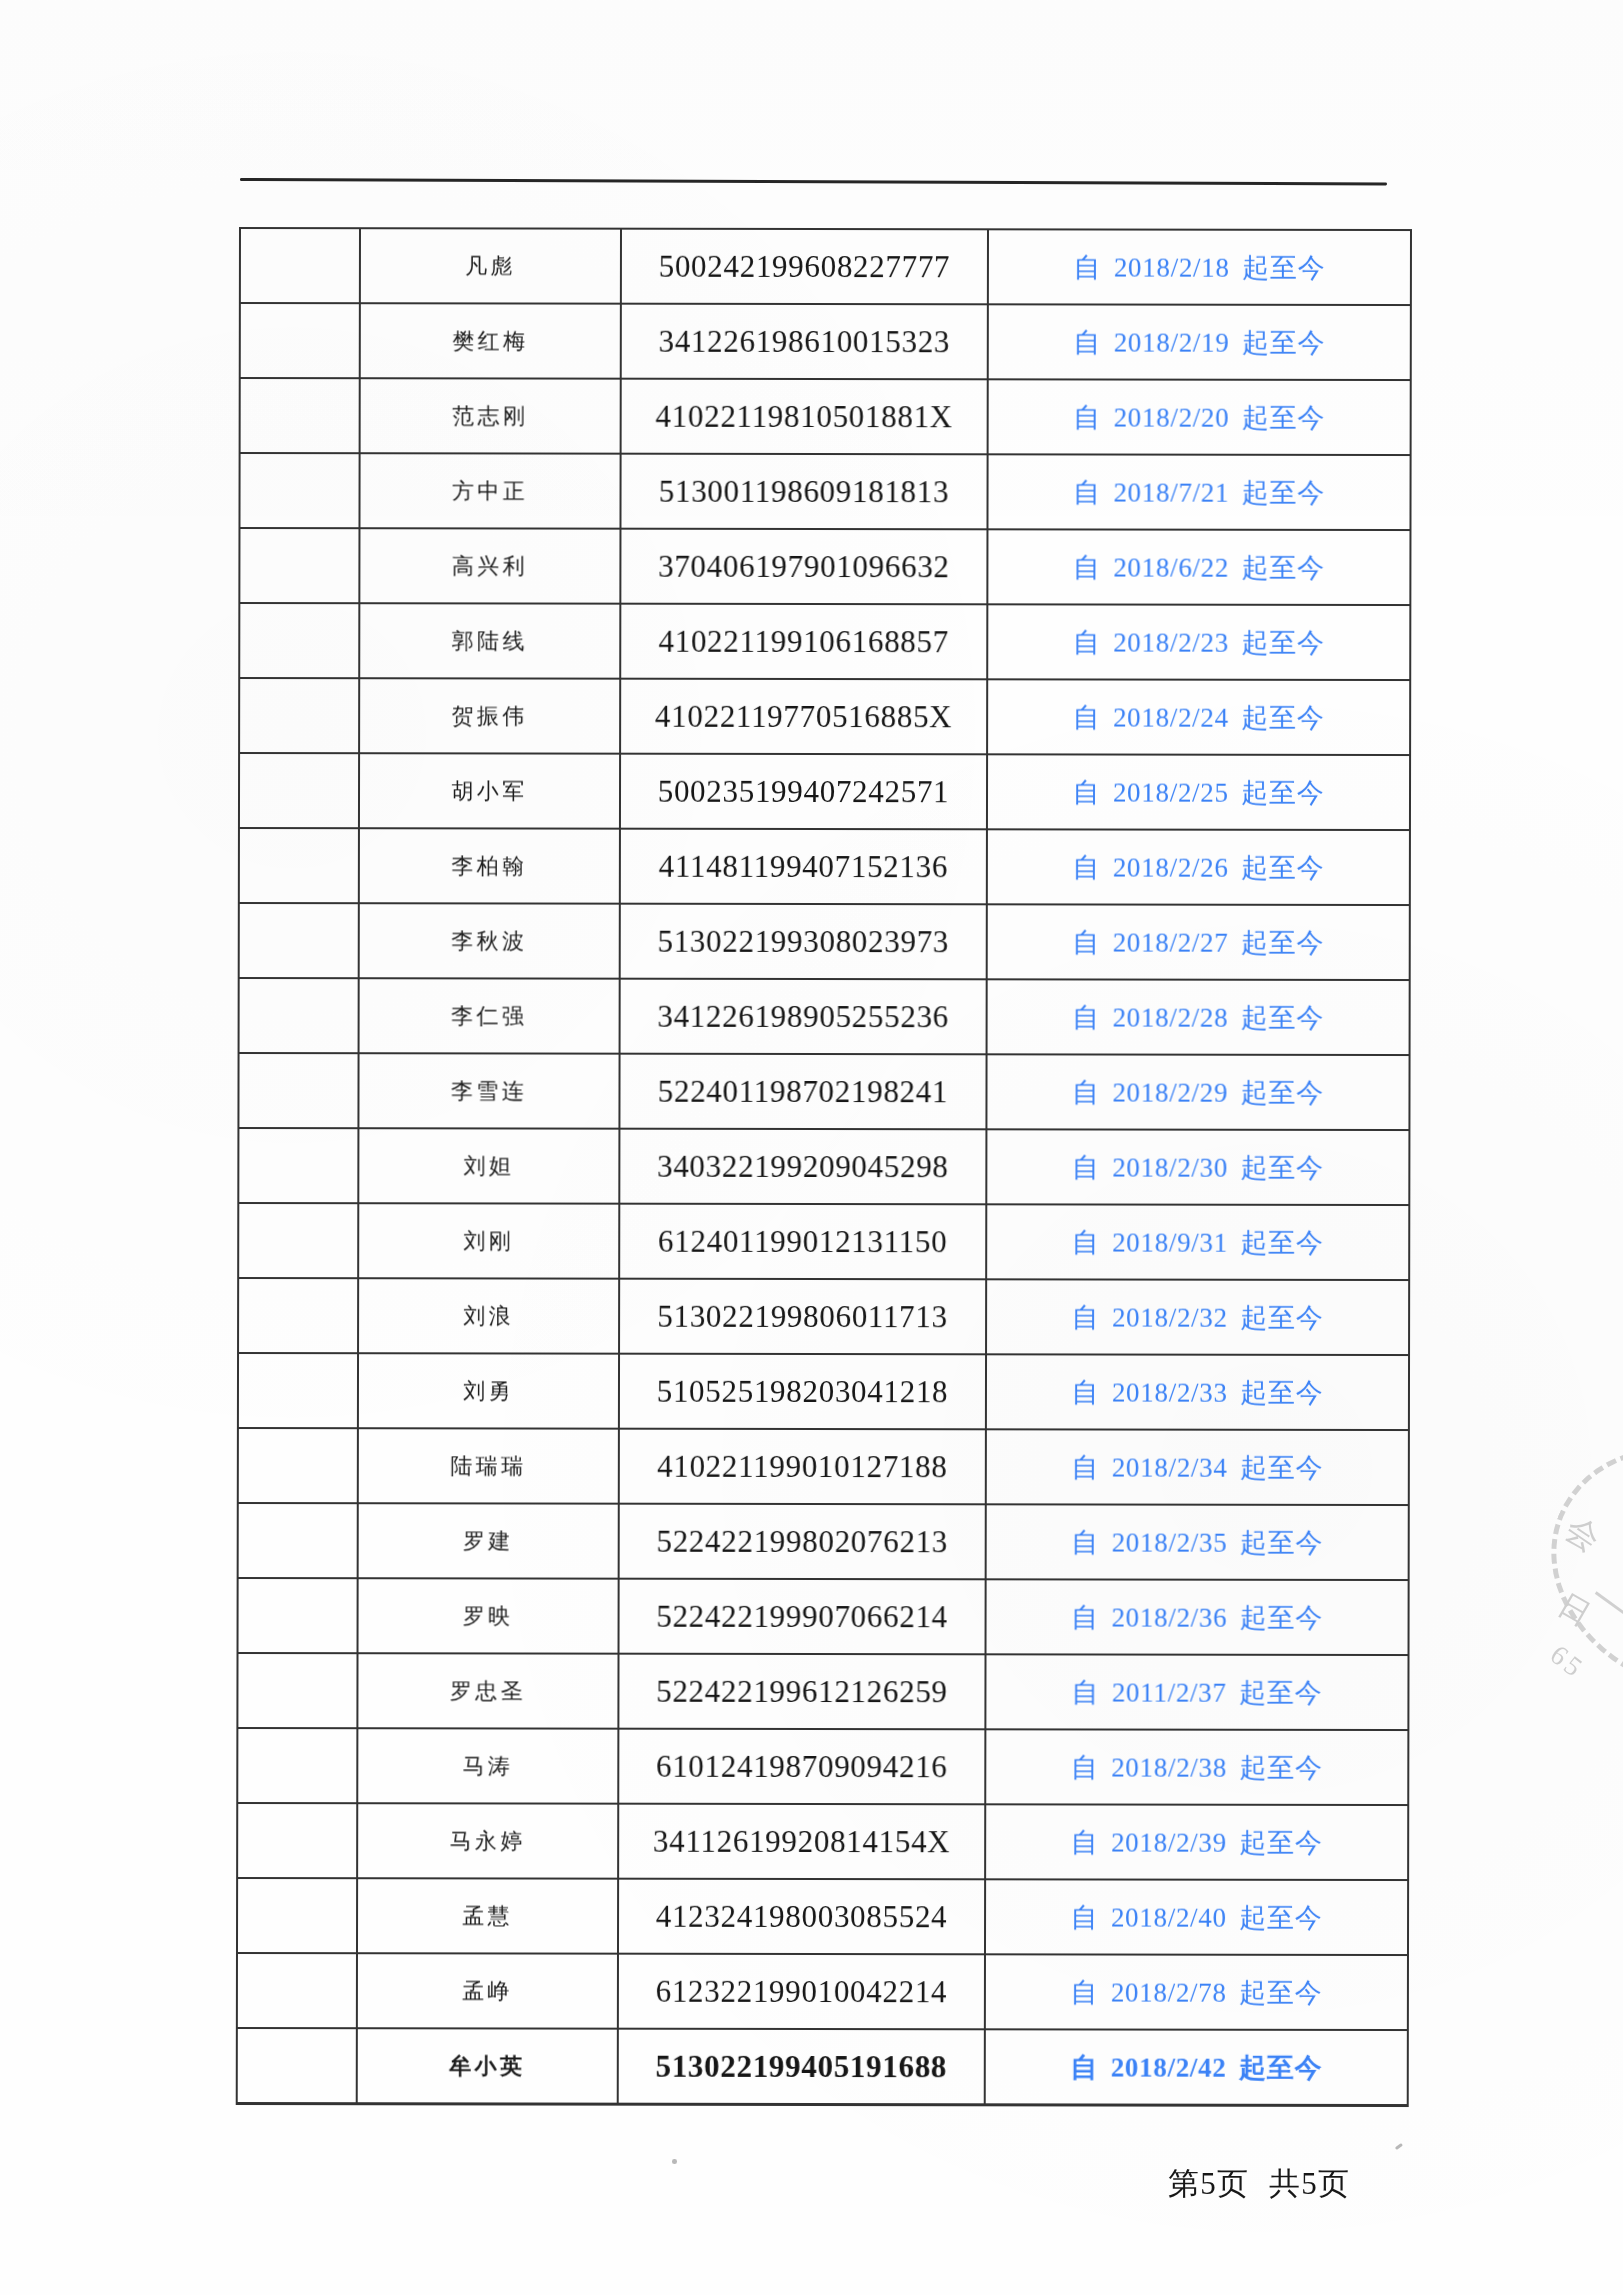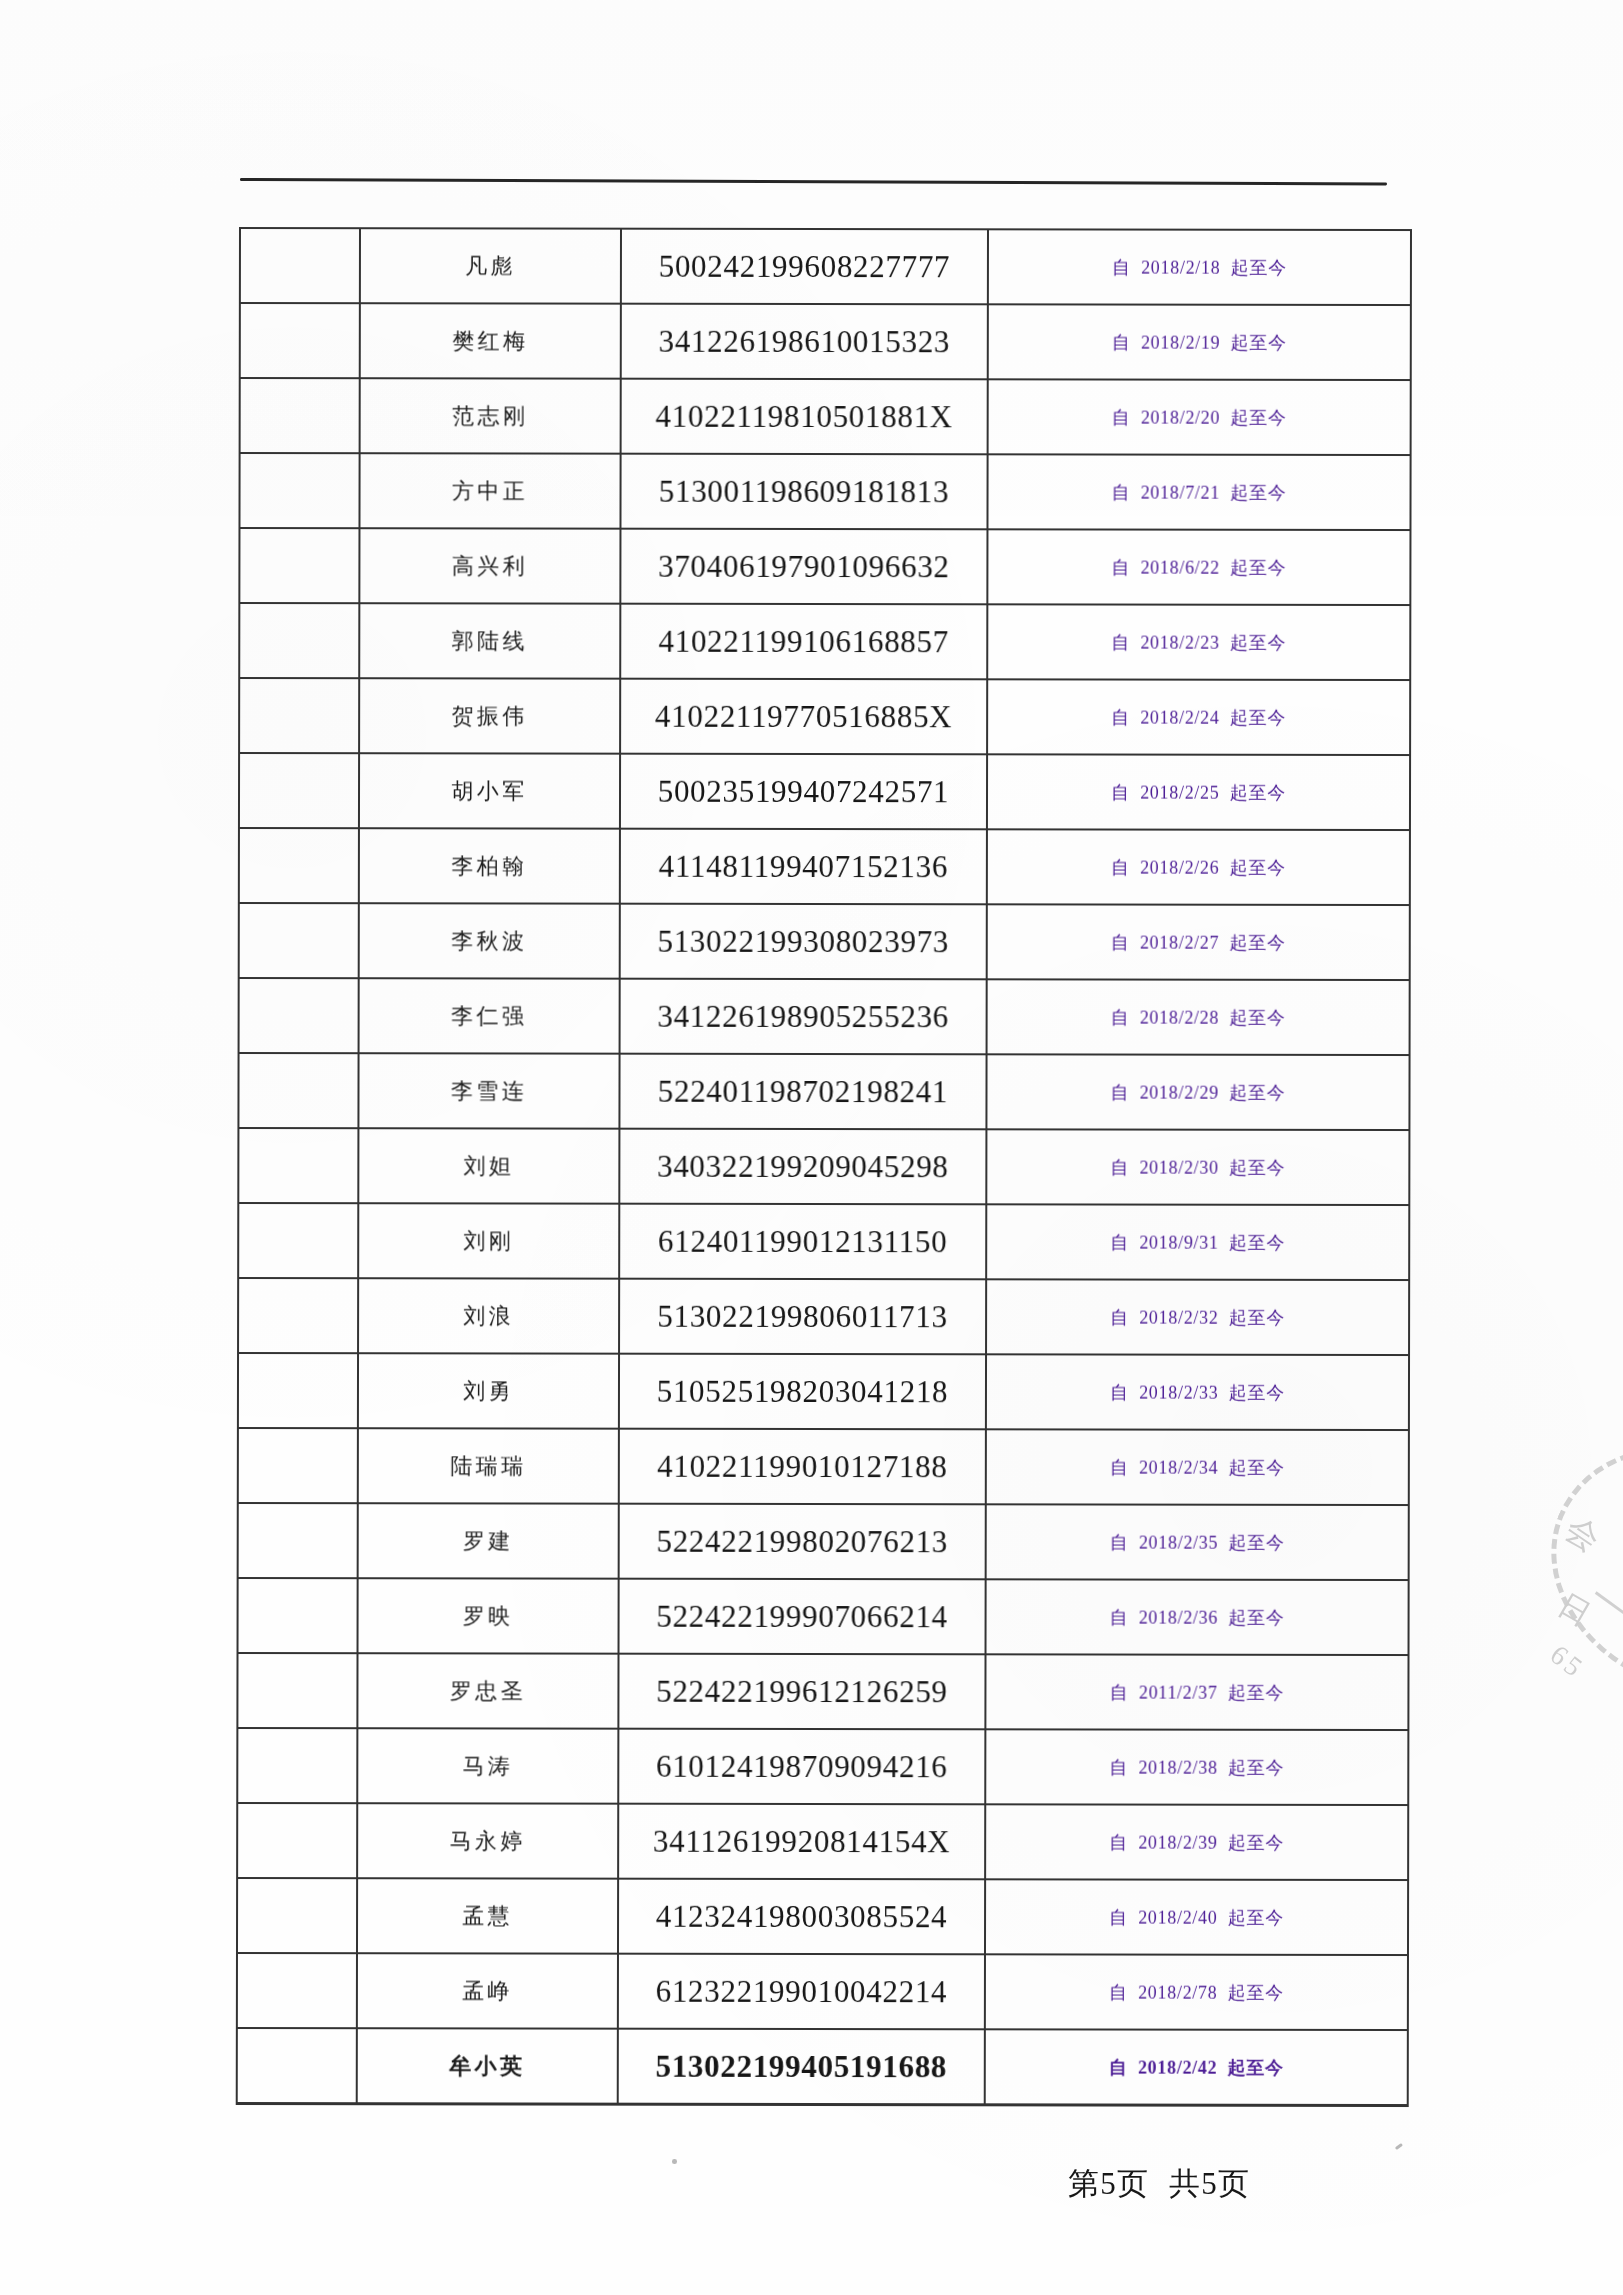--- a/index.html
+++ b/index.html
@@ -55,24 +55,24 @@
     text-align: center;
     vertical-align: middle;
     padding: 0;
     overflow: hidden;
     white-space: nowrap;
   }
   table.roster tr:last-child td { border-bottom-width: 3.3px; font-weight: bold; }
   td.c-seq   { }
   td.c-name  { font-size: 22px; letter-spacing: 3.3px; color: #1b1b1b; }
   td.c-id    { font-size: 31px; letter-spacing: 0.7px; color: #161616; border-radius: 7px; }
-  td.c-period{ font-size: 18px; letter-spacing: 0.7px; word-spacing: 5.2px; color: #4c1d95; }
+  td.c-period{ font-size: 27px; letter-spacing: 0.7px; word-spacing: 5.2px; color: #3b82f6; }
   .page-footer {
     position: absolute;
-    left: 1068px;
+    left: 1168px;
     top: 2163px;
     font-size: 31px;
     letter-spacing: 1.3px;
     word-spacing: 10.5px;
     color: #171717;
     filter: blur(0.1px);
   }
   
   .seal {
     position: absolute;

